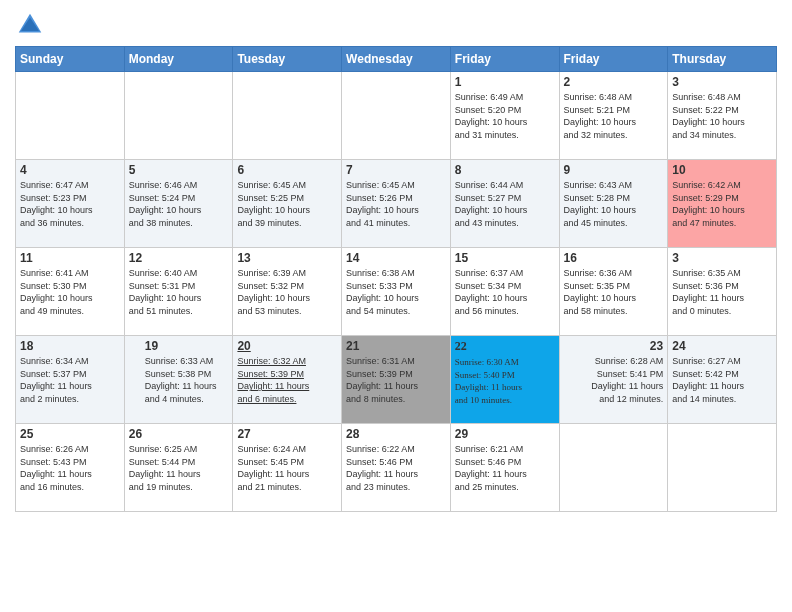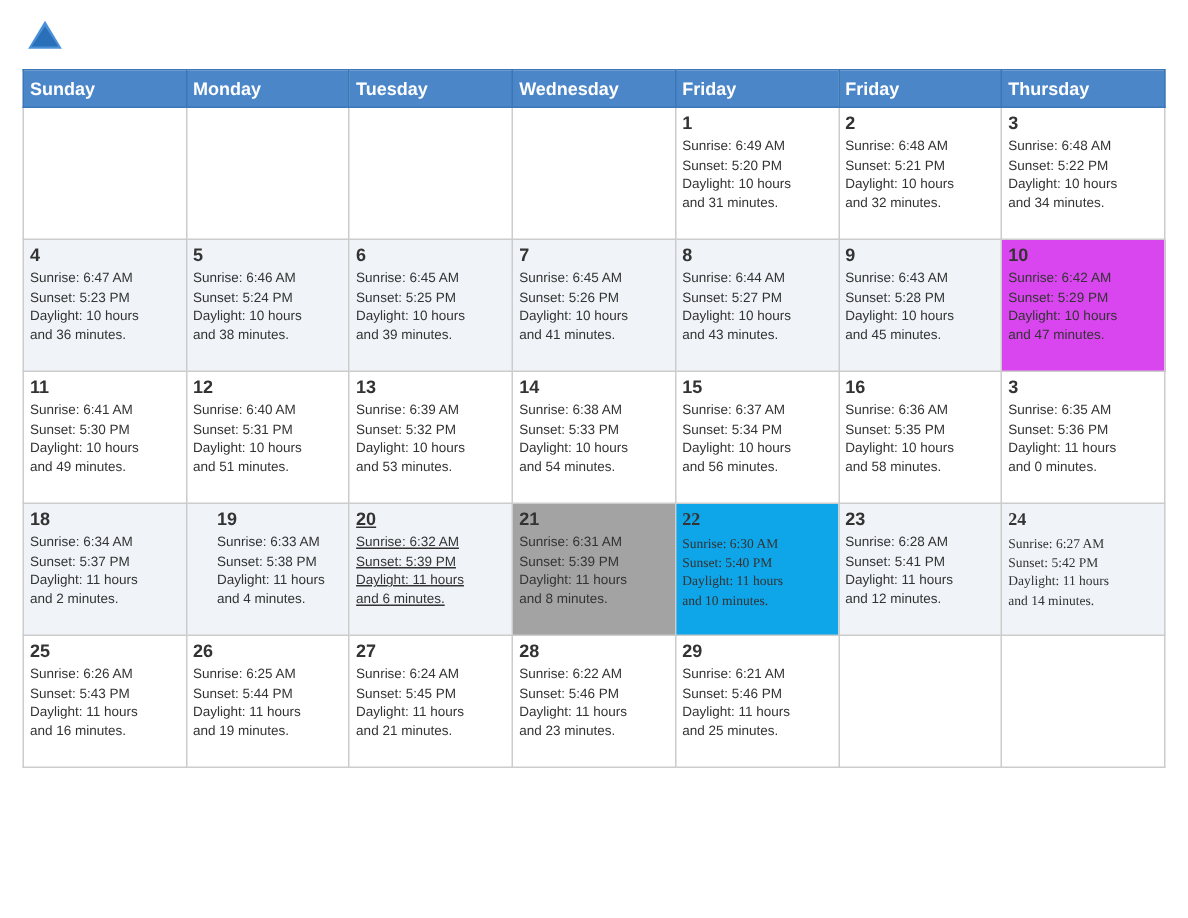--- a/index.html
+++ b/index.html
@@ -162,21 +162,21 @@
             <div class="day-info">Sunrise: 6:45 AM<br>Sunset: 5:26 PM<br>Daylight: 10 hours<br>and 41 minutes.</div>
           </td>
           <td style="background: rgb(240, 244, 248);">
             <span class="day-number">8</span>
             <div class="day-info">Sunrise: 6:44 AM<br>Sunset: 5:27 PM<br>Daylight: 10 hours<br>and 43 minutes.</div>
           </td>
           <td style="background: rgb(240, 244, 248);">
             <span class="day-number">9</span>
             <div class="day-info">Sunrise: 6:43 AM<br>Sunset: 5:28 PM<br>Daylight: 10 hours<br>and 45 minutes.</div>
           </td>
-          <td style="background: #d946ef;">
+          <td style="background: #fca5a5;">
             <span class="day-number">10</span>
             <div class="day-info">Sunrise: 6:42 AM<br>Sunset: 5:29 PM<br>Daylight: 10 hours<br>and 47 minutes.</div>
           </td>
         </tr>
         <tr>
           <td>
             <span class="day-number">11</span>
             <div class="day-info">Sunrise: 6:41 AM<br>Sunset: 5:30 PM<br>Daylight: 10 hours<br>and 49 minutes.</div>
           </td>
           <td>
@@ -218,25 +218,25 @@
             <div class="day-info">Sunrise: 6:32 AM<br>Sunset: 5:39 PM<br>Daylight: 11 hours<br>and 6 minutes.</div>
           </td>
           <td style="background: #a3a3a3;">
             <span class="day-number">21</span>
             <div class="day-info">Sunrise: 6:31 AM<br>Sunset: 5:39 PM<br>Daylight: 11 hours<br>and 8 minutes.</div>
           </td>
           <td style="background: #0ea5e9; font-family: Liberation Serif, serif;">
             <span class="day-number">22</span>
             <div class="day-info">Sunrise: 6:30 AM<br>Sunset: 5:40 PM<br>Daylight: 11 hours<br>and 10 minutes.</div>
           </td>
-          <td style="background: rgb(240, 244, 248);">
+          <td style="background: rgb(240, 244, 248); text-align: right;">
             <span class="day-number">23</span>
             <div class="day-info">Sunrise: 6:28 AM<br>Sunset: 5:41 PM<br>Daylight: 11 hours<br>and 12 minutes.</div>
           </td>
-          <td style="background: rgb(240, 244, 248); font-family: Liberation Serif, serif;">
+          <td style="background: rgb(240, 244, 248);">
             <span class="day-number">24</span>
             <div class="day-info">Sunrise: 6:27 AM<br>Sunset: 5:42 PM<br>Daylight: 11 hours<br>and 14 minutes.</div>
           </td>
         </tr>
         <tr>
           <td>
             <span class="day-number">25</span>
             <div class="day-info">Sunrise: 6:26 AM<br>Sunset: 5:43 PM<br>Daylight: 11 hours<br>and 16 minutes.</div>
           </td>
           <td>

